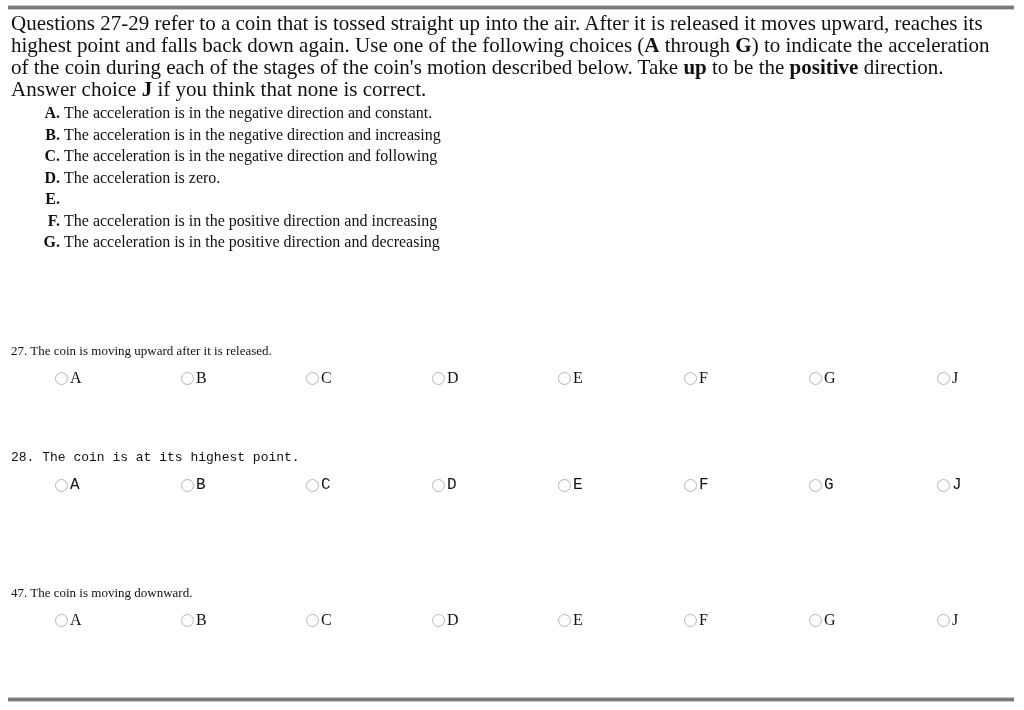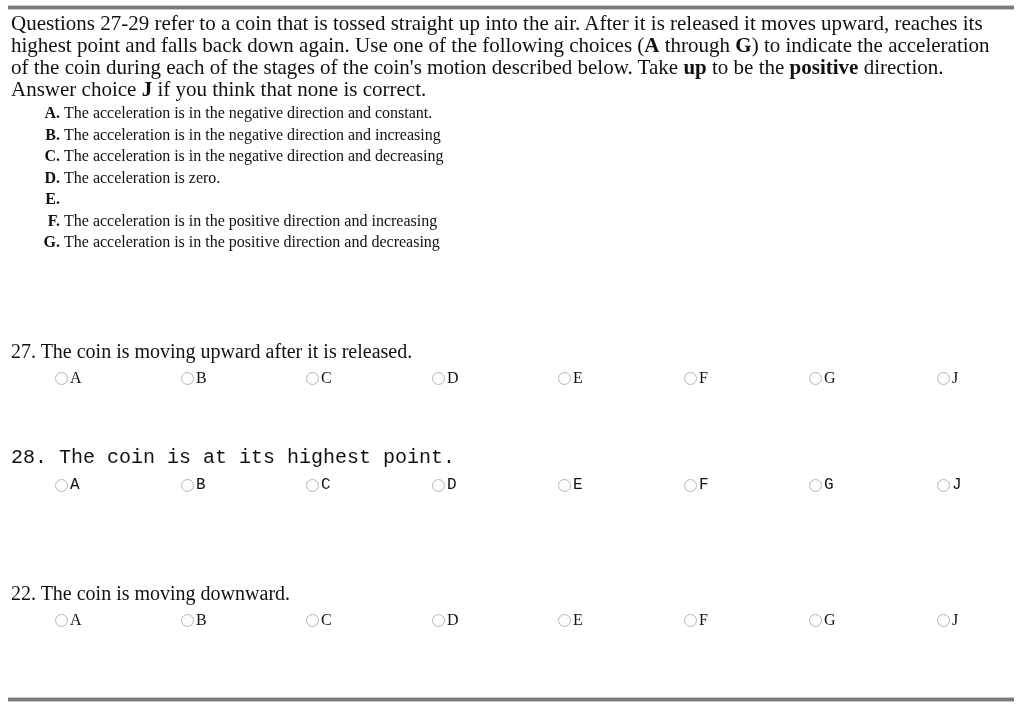--- a/index.html
+++ b/index.html
@@ -57,21 +57,21 @@
     .choice-text {
       padding-left: 2px;
     }
 
     .question {
       position: absolute;
       left: 11px;
       width: 1000px;
     }
     .q-text {
-      font-size: 20px;
+      font-size: 13px;
       line-height: 20px;
       white-space: nowrap;
     }
     .q-options {
       position: relative;
       height: 22px;
       margin-top: 8px;
     }
     .opt {
       position: absolute;
@@ -106,21 +106,21 @@
   <div class="choice-row">
     <span class="choice-letter">A.</span>
     <span class="choice-text">The acceleration is in the negative direction and constant.</span>
   </div>
   <div class="choice-row">
     <span class="choice-letter">B.</span>
     <span class="choice-text">The acceleration is in the negative direction and increasing</span>
   </div>
   <div class="choice-row">
     <span class="choice-letter">C.</span>
-    <span class="choice-text">The acceleration is in the negative direction and decreasing</span>
+    <span class="choice-text">The acceleration is in the negative direction and following</span>
   </div>
   <div class="choice-row">
     <span class="choice-letter">D.</span>
     <span class="choice-text">The acceleration is zero.</span>
   </div>
   <div class="choice-row">
     <span class="choice-letter">E.</span>
   </div>
   <div class="choice-row">
     <span class="choice-letter">F.</span>
@@ -202,21 +202,21 @@
         <span class="opt-label">G</span>
       </label>
     <label class="opt" style="left:926px;">
         <span class="radio"></span>
         <span class="opt-label">J</span>
       </label>
   </div>
 </div>
 
 <div class="question" style="top:583px;">
-  <div class="q-text">22. The coin is moving downward.</div>
+  <div class="q-text">47. The coin is moving downward.</div>
   <div class="q-options">
     <label class="opt" style="left:44px;">
         <span class="radio"></span>
         <span class="opt-label">A</span>
       </label>
     <label class="opt" style="left:170px;">
         <span class="radio"></span>
         <span class="opt-label">B</span>
       </label>
     <label class="opt" style="left:295px;">

